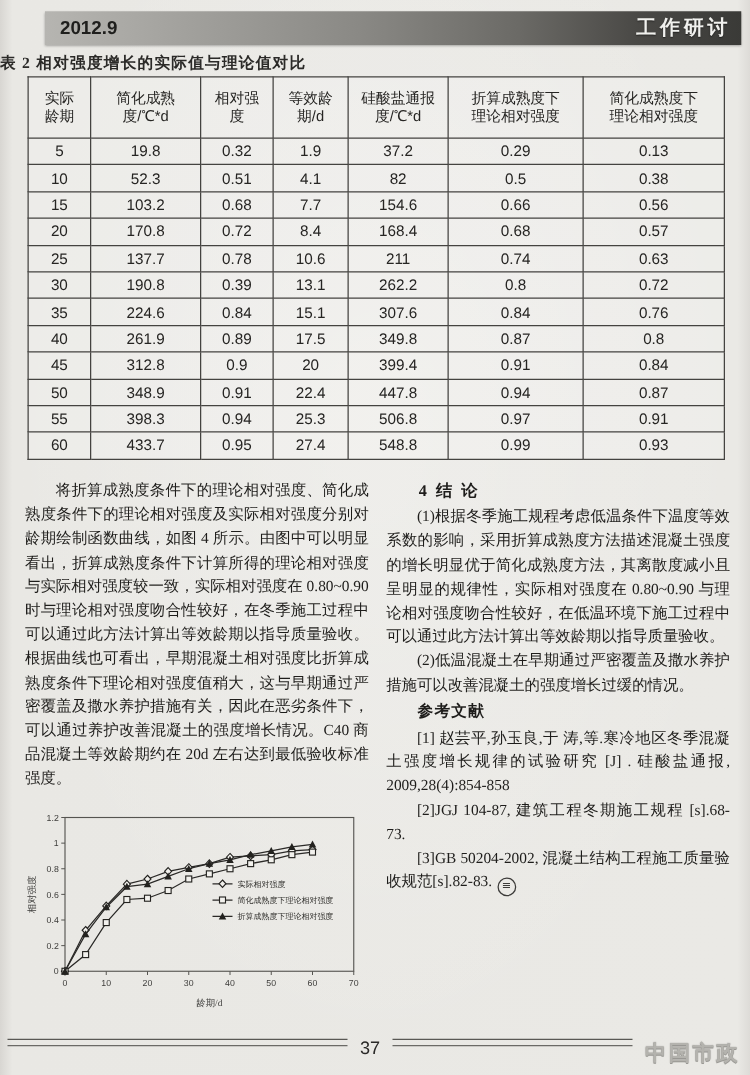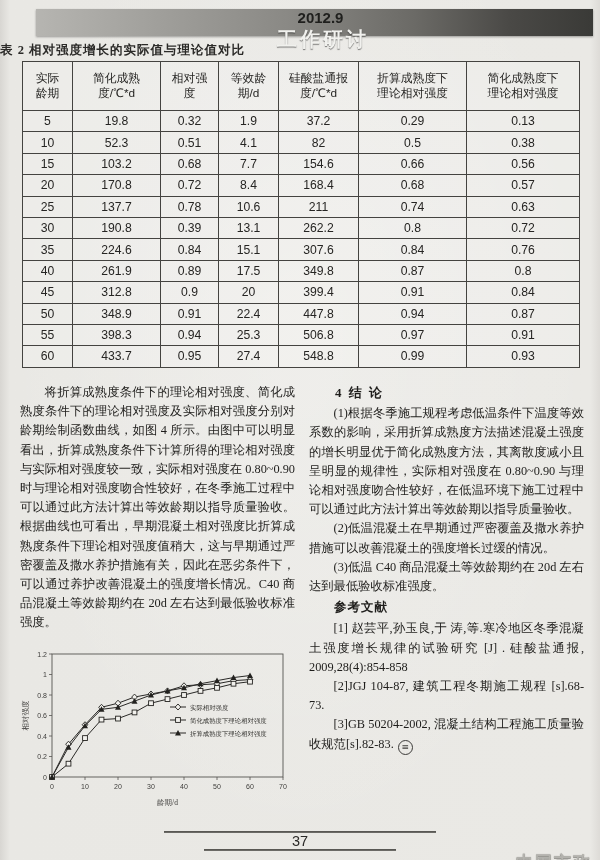--- a/index.html
+++ b/index.html
@@ -18,24 +18,23 @@
       linear-gradient(90deg,#d8d6d2 0px,#e9e8e4 10px,#eae9e5 590px,#dddbd7 600px),
       #eae9e5;
   }
   
   .header-bar{
     position:absolute;top:9px;left:36px;width:557px;height:27px;
     background:linear-gradient(90deg,#b6b5b1 0%,#a09f9b 22%,#8a8985 45%,#6b6a66 68%,#4a4946 85%,#3a3a37 100%);
     box-shadow:0 1px 2px rgba(0,0,0,.35);
     display:flex;align-items:center;justify-content:space-between;
     font-family:"Liberation Sans", sans-serif;
-    flex-direction:column;
   }
   .header-issue{font-size:15px;font-weight:bold;color:#1f1f1d;padding-left:12px;}
-  .header-section{font-size:20px;font-weight:bold;color:#f1f1ee;padding-right:23px;letter-spacing:3px;text-shadow:0 1px 1px rgba(0,0,0,.5);margin-left:40px;}
+  .header-section{font-size:16px;font-weight:bold;color:#f1f1ee;padding-right:8px;letter-spacing:3px;text-shadow:0 1px 1px rgba(0,0,0,.5);margin-left:40px;}
   
   .table-title{
     position:absolute;top:42px;left:0;width:100%;
     text-align:left;font-size:12.5px;font-weight:bold;color:#2b2a28;letter-spacing:1px;
   }
   
   table.data-table{
     position:absolute;top:61px;left:22px;width:557px;
     border-collapse:collapse;table-layout:fixed;
     font-family:"Liberation Sans", sans-serif;
@@ -69,21 +68,21 @@
   .figure svg{position:absolute;left:0;top:0;}
   
   .end-mark{
     display:inline-block;width:13px;height:13px;border:1.4px solid #3c3b39;border-radius:50%;
     font-size:9px;line-height:12px;text-align:center;vertical-align:-2px;margin-left:4px;
     color:#3c3b39;font-family:"DejaVu Sans", sans-serif;text-indent:0;
   }
   
   .footer{
     position:absolute;left:0;bottom:11px;width:600px;height:18px;
-    display:flex;align-items:center;padding:0 6px;box-sizing:border-box;flex-direction:column;
+    display:flex;align-items:flex-start;padding:0 6px;box-sizing:border-box;
   }
   .rule{height:4px;border-top:1.3px solid #595854;border-bottom:1px solid #6b6a66;}
   .rule-left{width:272px;}
   .rule-right{width:192px;}
   .page-number{
     font-family:"Liberation Sans", sans-serif;
     font-size:14.5px;color:#2a2927;margin:0 10px;font-weight:500;
   }
   .journal-mark{
     margin-left:auto;margin-right:2px;
@@ -335,21 +334,20 @@
             <path d="M 158 84.9 L 161 90.5 L 155 90.5 Z" fill="#23221f"></path>
             <text x="170" y="90.5" font-size="6.4" fill="#33322f">折算成熟度下理论相对强度</text>
           </svg>
       </div>
     </div>
 
     <div class="col">
       <div class="heading">4 结 论</div>
       <p>(1)根据冬季施工规程考虑低温条件下温度等效系数的影响，采用折算成熟度方法描述混凝土强度的增长明显优于简化成熟度方法，其离散度减小且呈明显的规律性，实际相对强度在 0.80~0.90 与理论相对强度吻合性较好，在低温环境下施工过程中可以通过此方法计算出等效龄期以指导质量验收。</p>
       <p>(2)低温混凝土在早期通过严密覆盖及撒水养护措施可以改善混凝土的强度增长过缓的情况。</p>
-      <p>(3)低温 C40 商品混凝土等效龄期约在 20d 左右达到最低验收标准强度。</p>
       <div class="refs-heading">参考文献</div>
       <p>[1] 赵芸平,孙玉良,于 涛,等.寒冷地区冬季混凝土强度增长规律的试验研究 [J] . 硅酸盐通报, 2009,28(4):854-858</p>
       <p>[2]JGJ 104-87, 建筑工程冬期施工规程 [s].68-73.</p>
       <p><span>[3]GB 50204-2002, 混凝土结构工程施工质量验收规范[s].82-83.</span><span class="end-mark">≡</span></p>
     </div>
 
   </div>
 
   <div class="footer">
     <div class="rule rule-left"></div>

